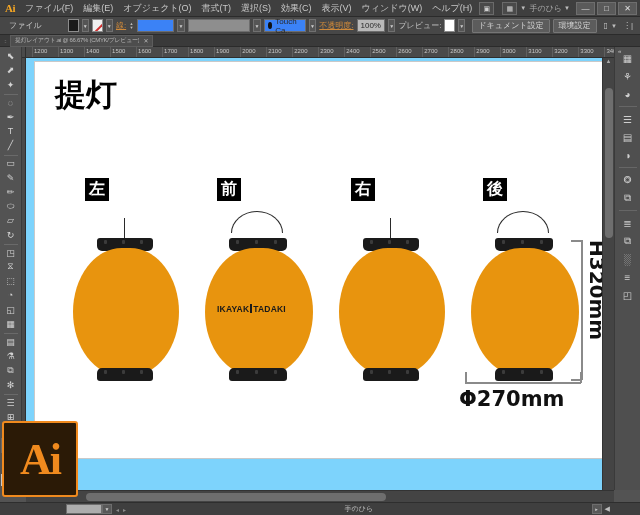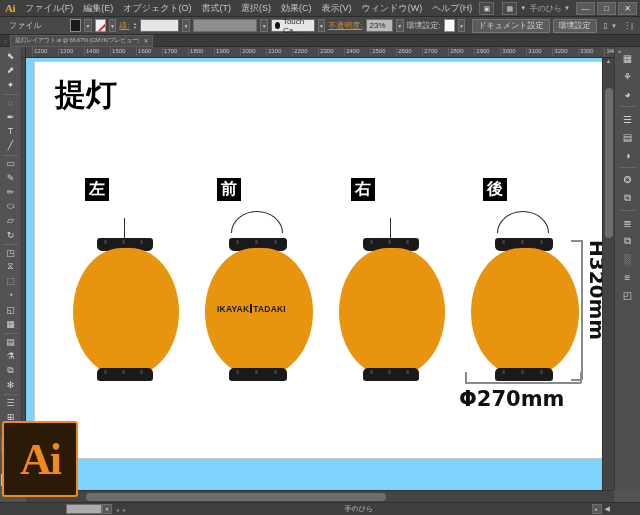--- a/index.html
+++ b/index.html
@@ -61,21 +61,21 @@
     content: ""; position: absolute; left: -2px; top: 5px; width: 20px; height: 1.5px;
     background: #d03030; transform: rotate(-45deg);
   }
   .swatch-box.white { background: #ffffff; }
   .mini-arrow {
     width: 9px; height: 13px; background: #555; border: 1px solid #707070;
     display: flex; align-items: center; justify-content: center;
     color: #ccc; font-size: 5px;
   }
   .field {
-    height: 13px; background: #e5e5e5; border: 1px solid #6d6d6d;
+    height: 13px; background: #3b82f6; border: 1px solid #6d6d6d;
     display: flex; align-items: center; padding: 0 3px;
     color: #2a2a2a; font-size: 8px;
   }
   .field.dark { background: #8e8e8e; }
   .field.num { background: #b9b9b9; width: 32px; }
   .stepper {
     width: 6px; height: 13px; display: flex; flex-direction: column;
     justify-content: center; align-items: center; color: #bbb; font-size: 4px; line-height: 4px;
   }
   .btn {
@@ -331,23 +331,23 @@
     <div class="field" style="width:46px;"></div>
     <div class="mini-arrow">▼</div>
     <div class="field dark" style="width:78px;"></div>
     <div class="mini-arrow">▼</div>
     <div class="field" style="width:52px;">
       <span class="dot-sw"></span>
       <span>Touch Ca...</span>
     </div>
     <div class="mini-arrow">▼</div>
     <div class="cb-label orange">不透明度:</div>
-    <div class="field num">23%</div>
-    <div class="mini-arrow">▼</div>
-    <div class="cb-label">環境設定:</div>
+    <div class="field num">100%</div>
+    <div class="mini-arrow">▼</div>
+    <div class="cb-label">プレビュー:</div>
     <div class="swatch-box white"></div>
     <div class="mini-arrow">▼</div>
     <div class="btn" style="margin-left:4px;">ドキュメント設定</div>
     <div class="btn">環境設定</div>
     <div class="cb-label" style="margin-left:4px;">▯</div>
     <span class="caret">▼</span>
     <div class="menubar-spacer"></div>
     <div class="cb-label" style="margin-right:4px;">⋮|</div>
   </div>
 

